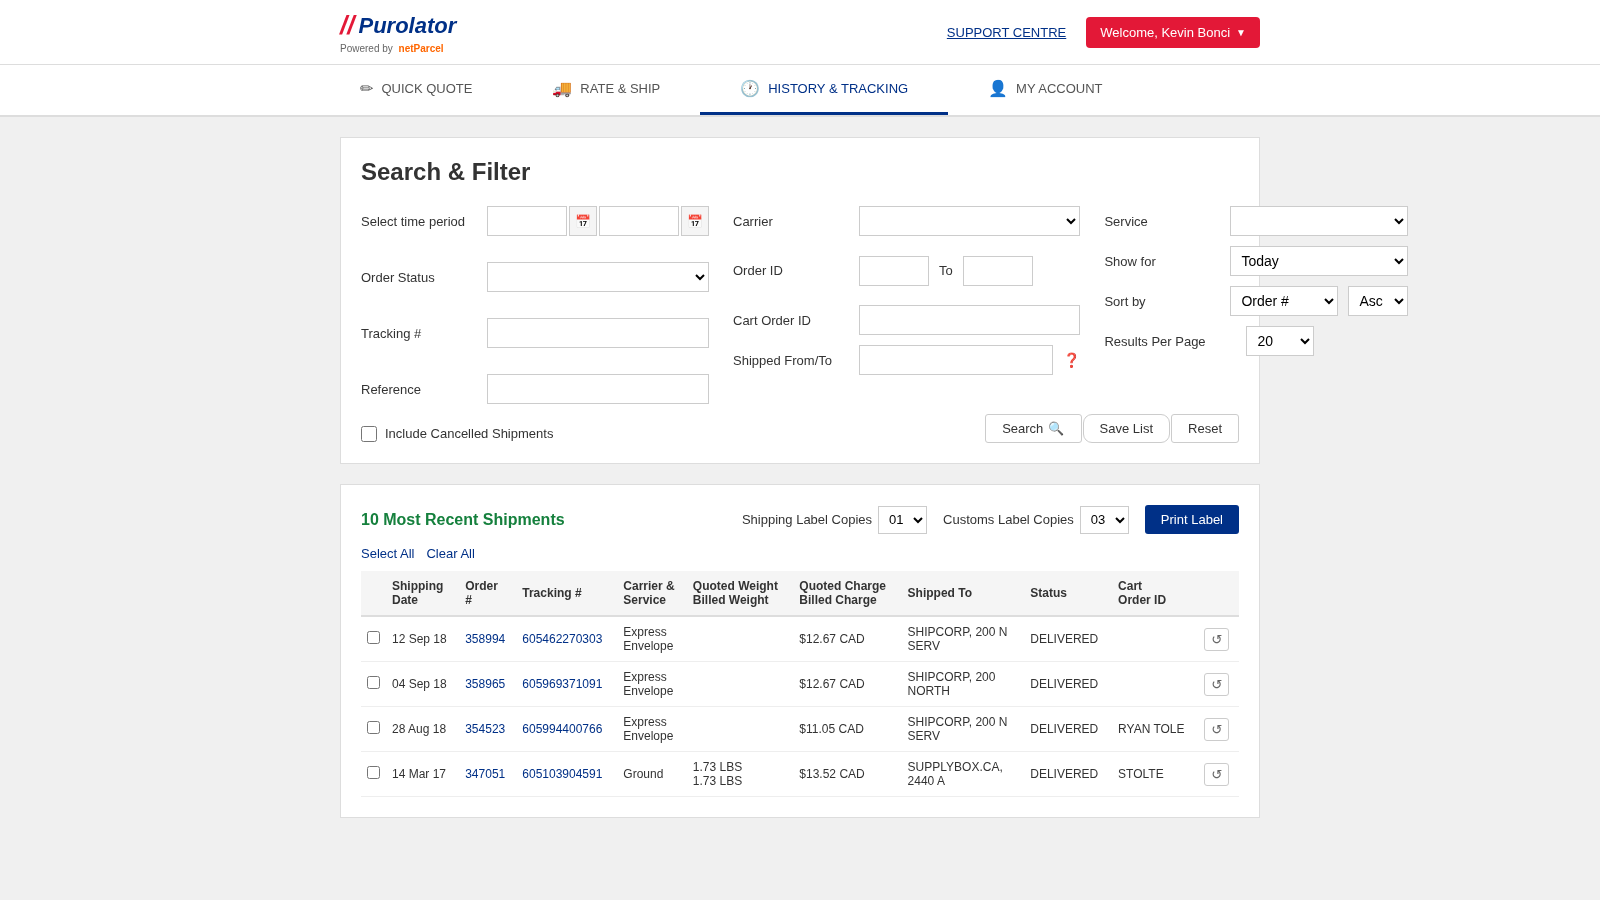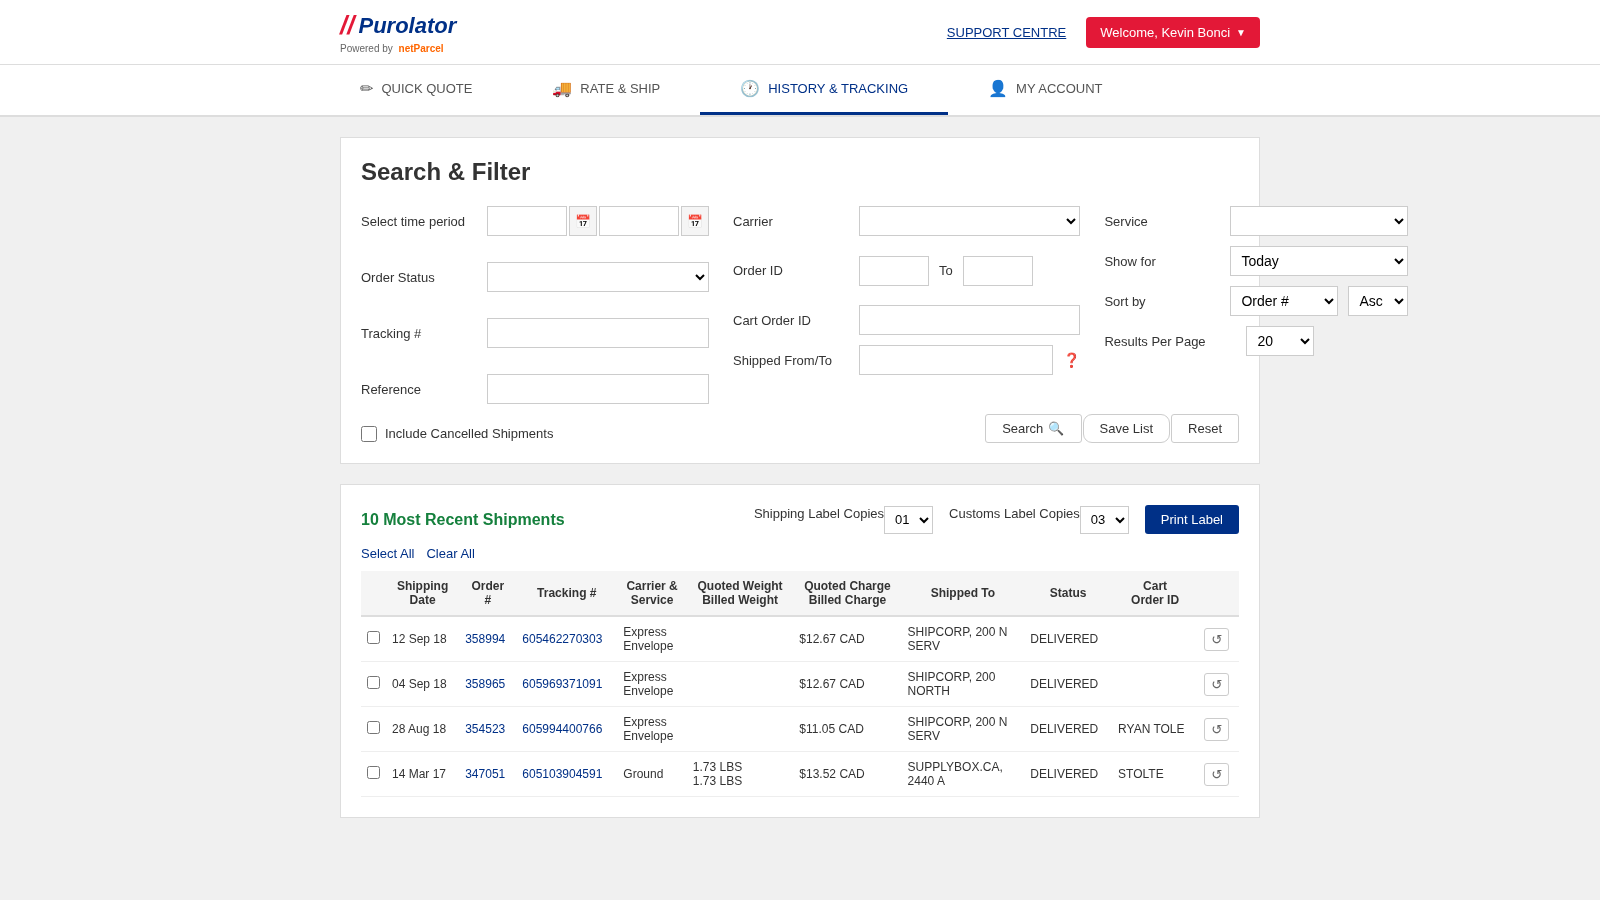--- a/index.html
+++ b/index.html
@@ -40,29 +40,29 @@
     .btn { padding: 6px 16px; font-size: 13px; border-radius: 3px; cursor: pointer; border: 1px solid #ccc; }
     .btn-search { background: #fff; color: #333; display: flex; align-items: center; gap: 5px; }
     .btn-save { background: #fff; color: #333; border-radius: 9px; }
     .btn-reset { background: #fff; color: #333; }
     .btn-primary { background: #003087; color: #fff; border: none; padding: 7px 16px; font-size: 13px; border-radius: 3px; cursor: pointer; }
     
     
     .results-header { display: flex; align-items: center; justify-content: space-between; margin-bottom: 12px; }
     .results-title { font-size: 16px; font-weight: bold; color: #15803d; }
     .label-copies { display: flex; align-items: center; gap: 16px; }
-    .copy-group { display: flex; align-items: flex-start; font-size: 13px; }
+    .copy-group { display: flex; align-items: center; gap: 6px; font-size: 13px; }
     .copy-select { border: 1px solid #ccc; padding: 4px 6px; font-size: 13px; height: 28px; background: #fff; }
     
     .select-actions { display: flex; gap: 12px; margin-bottom: 10px; }
     .select-link { color: #003087; text-decoration: none; font-size: 13px; cursor: pointer; }
     
     
     table { width: 100%; border-collapse: collapse; font-size: 12px; }
-    thead th { background: #f5f5f5; border-bottom: 2px solid #ddd; padding: 8px 6px; text-align: center; font-weight: bold; color: #333; font-size: 12px; }
+    thead th { background: #f5f5f5; border-bottom: 2px solid #ddd; padding: 8px 6px; text-align: left; font-weight: bold; color: #333; font-size: 12px; }
     tbody tr { border-bottom: 1px solid #eee; }
     tbody td { padding: 8px 6px; vertical-align: middle; }
     .td-link { color: #003087; text-decoration: none; cursor: pointer; }
     .status-delivered { color: #333; font-weight: 500; }
     
     .refresh-btn { background: none; border: 1px solid #ccc; padding: 3px 6px; cursor: pointer; color: #666; border-radius: 3px; }
     
     .help-icon { color: #999; cursor: pointer; font-size: 14px; margin-left: 4px; }
     
     .field-row { display: flex; align-items: center; gap: 6px; }

